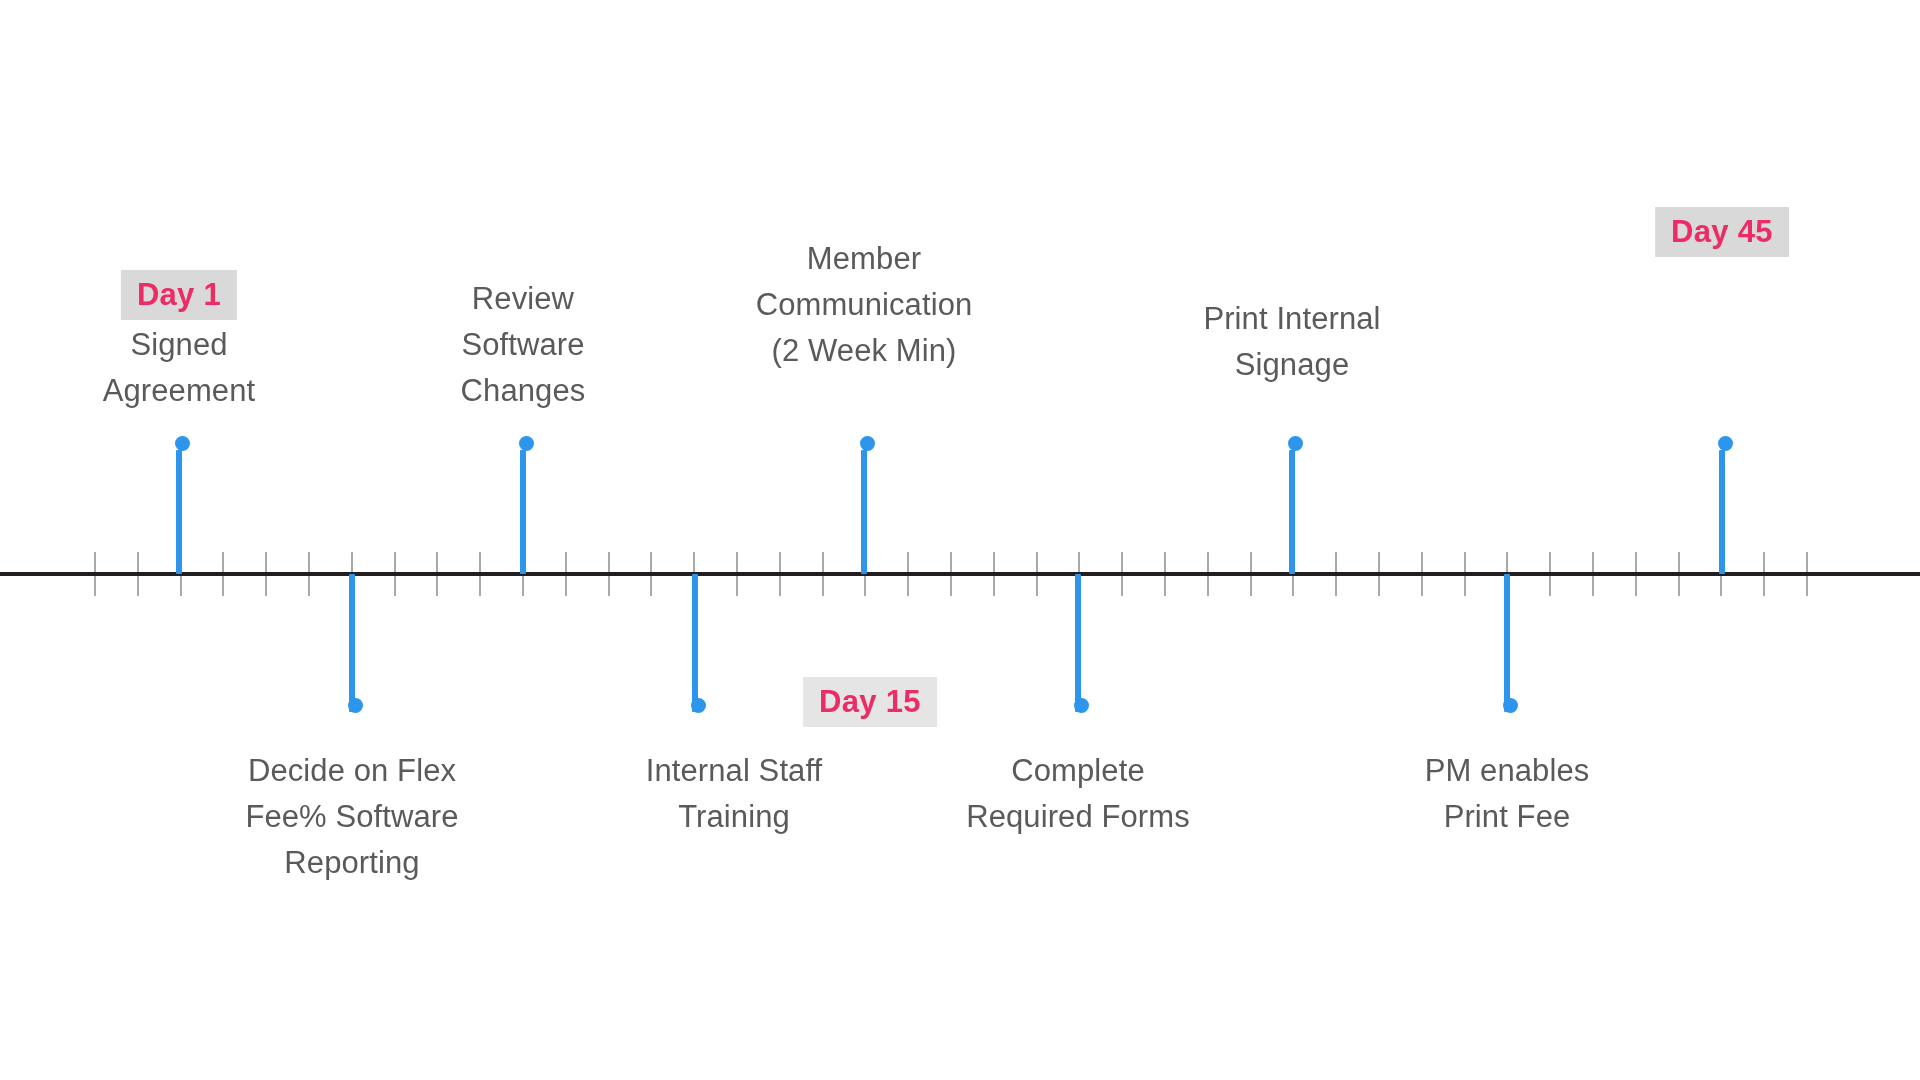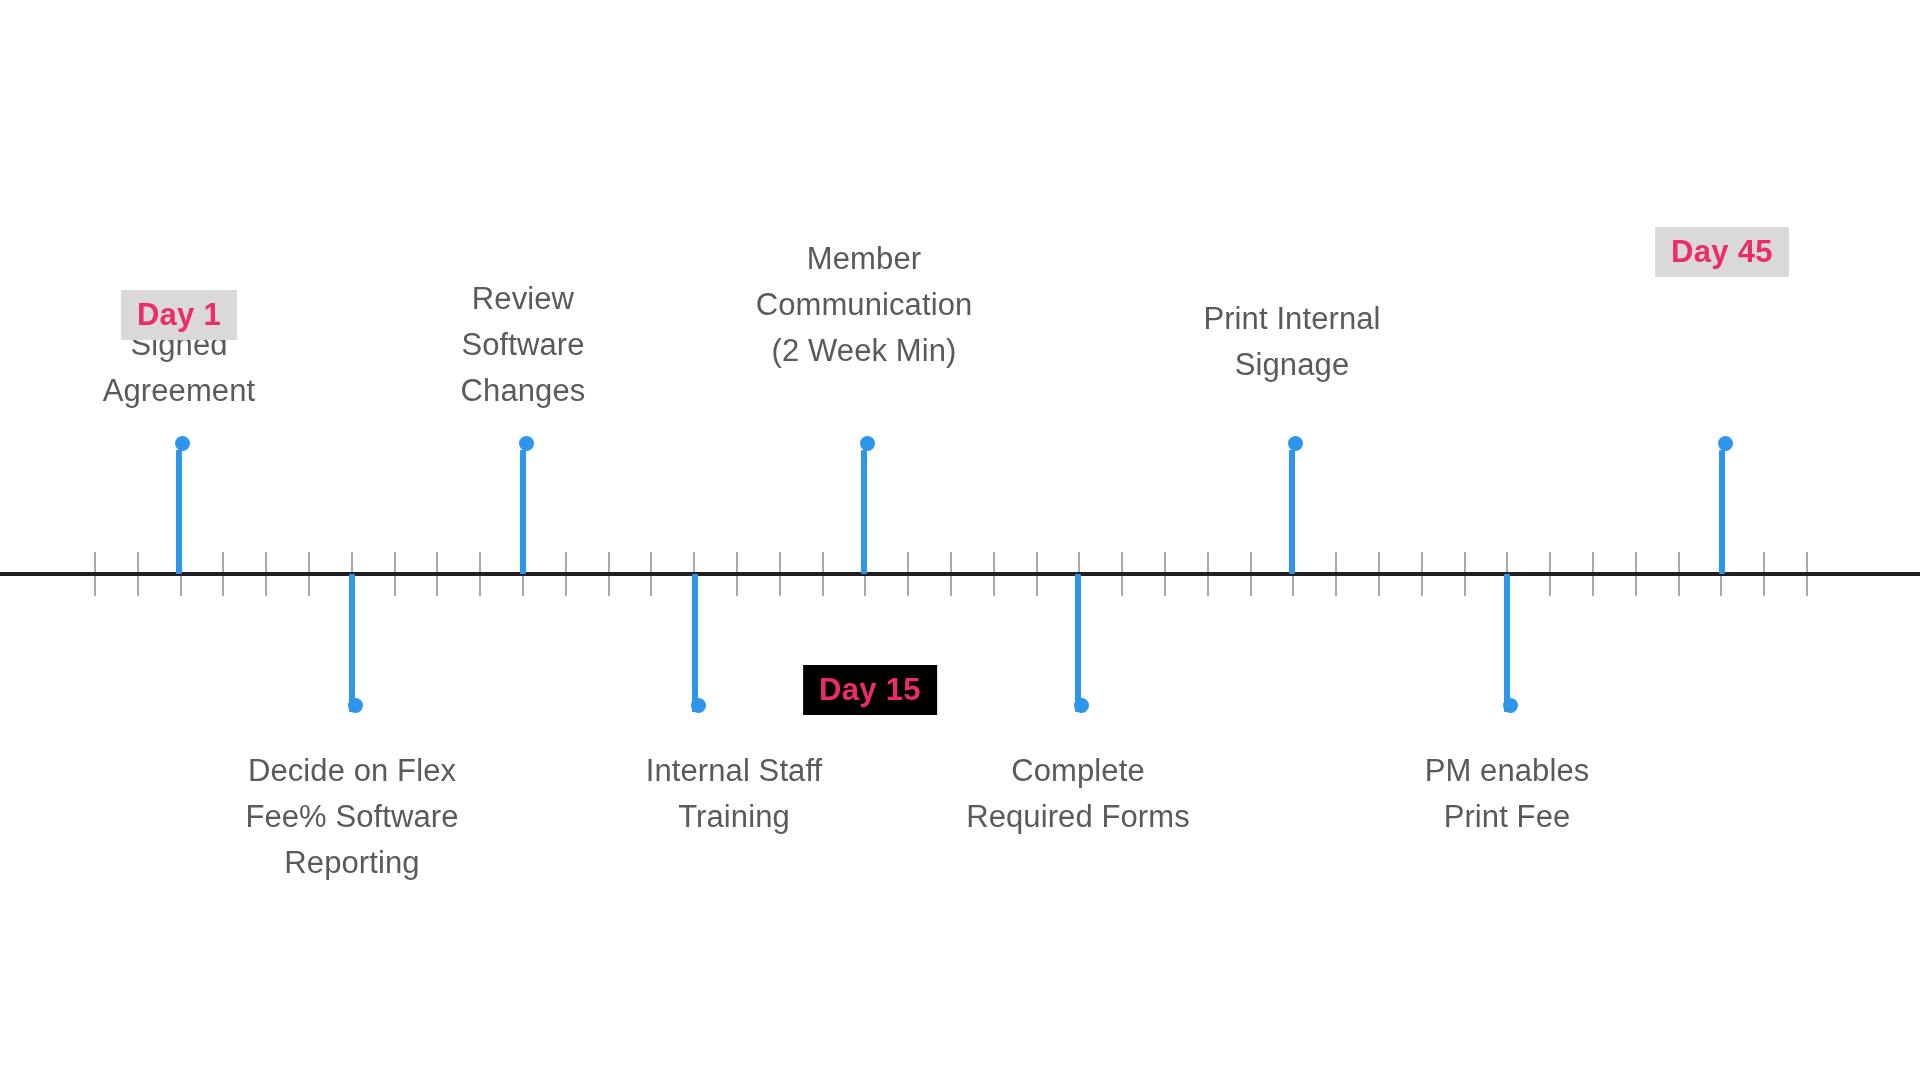--- a/index.html
+++ b/index.html
@@ -69,21 +69,20 @@
     position: absolute;
     background: #d9d9d9;
     color: #ec2c64;
     font-size: 31px;
     font-weight: bold;
     line-height: 50px;
     text-align: center;
     transform: translateX(-50%);
     padding: 0 16px;
     letter-spacing: 0.3px;
-    margin-top: 20px;
   }
 
   
   .live-text {
     position: absolute;
     color: #2e95ec;
     font-size: 40px;
     font-weight: bold;
     line-height: 50px;
     text-align: center;
@@ -178,18 +177,18 @@
       <div class="stem" style="left: 1504px; background: rgb(46, 149, 236); top: 574px; height: 138px;"></div>
       <div class="stem-dot" style="left: 1507px; top: 698px; background: rgb(46, 149, 236);"></div>
       <div class="evt-label below" style="left: 1507px; top: 748px; color: rgb(90, 90, 90);">PM enables
 Print Fee</div>
       <div class="stem" style="left: 1719px; background: rgb(46, 149, 236); top: 450px; height: 124px;"></div>
       <div class="stem-dot" style="left: 1722px; top: 436px; background: rgb(46, 149, 236);"></div>
     </div>
 
   <div id="badges">
       <div class="day-badge" style="left: 179px; top: 270px; background: rgb(217, 217, 217); color: rgb(236, 44, 100);">Day 1</div>
-      <div class="day-badge" style="left: 870px; top: 645px; background: #000000; color: rgb(236, 44, 100);">Day 15</div>
+      <div class="day-badge" style="left: 870px; top: 677px; background: #e5e5e5; color: rgb(236, 44, 100);">Day 15</div>
       <div class="day-badge" style="left: 1722px; top: 207px; background: rgb(217, 217, 217); color: rgb(236, 44, 100);">Day 45</div>
     </div>
 
 
 </div>
 
 </body></html>

